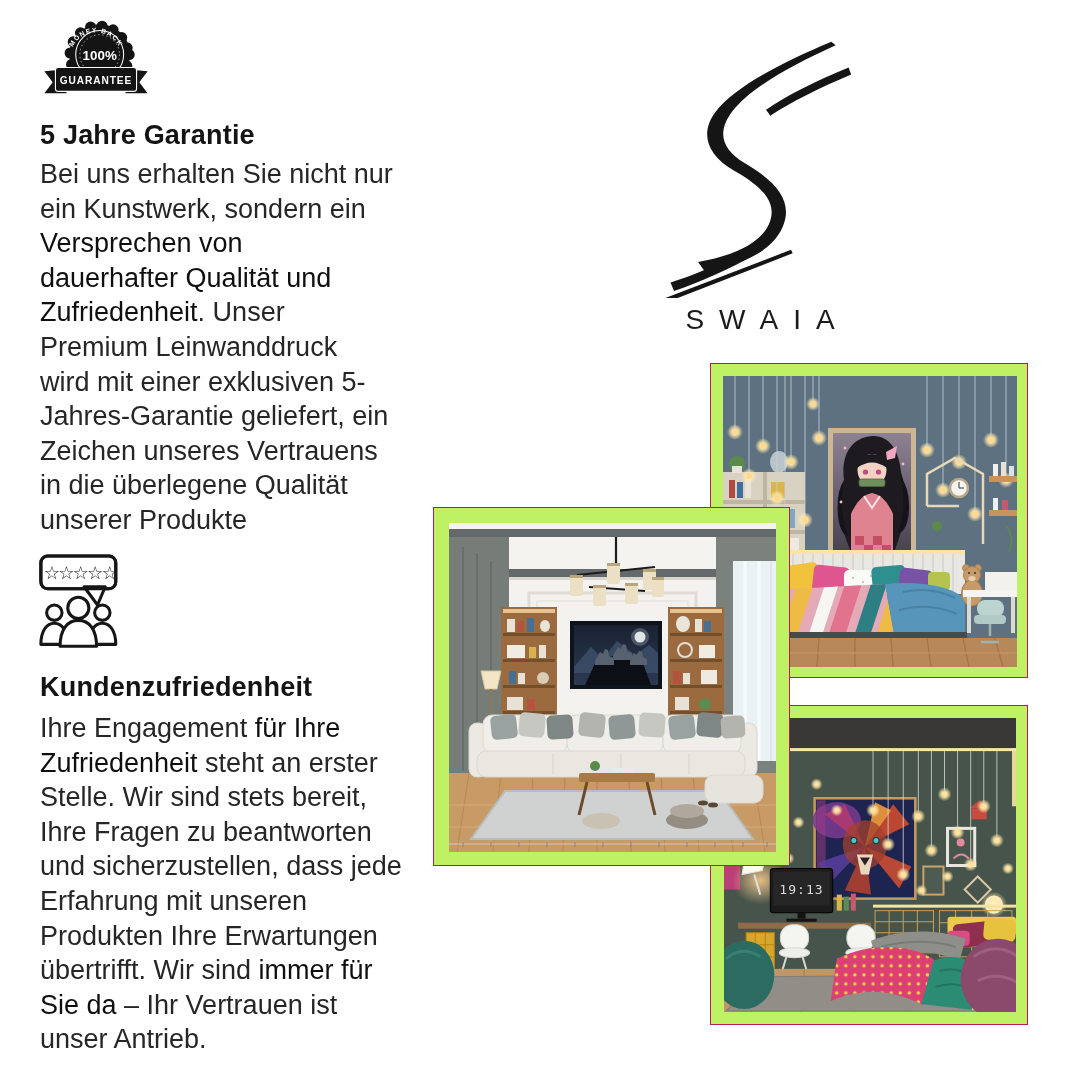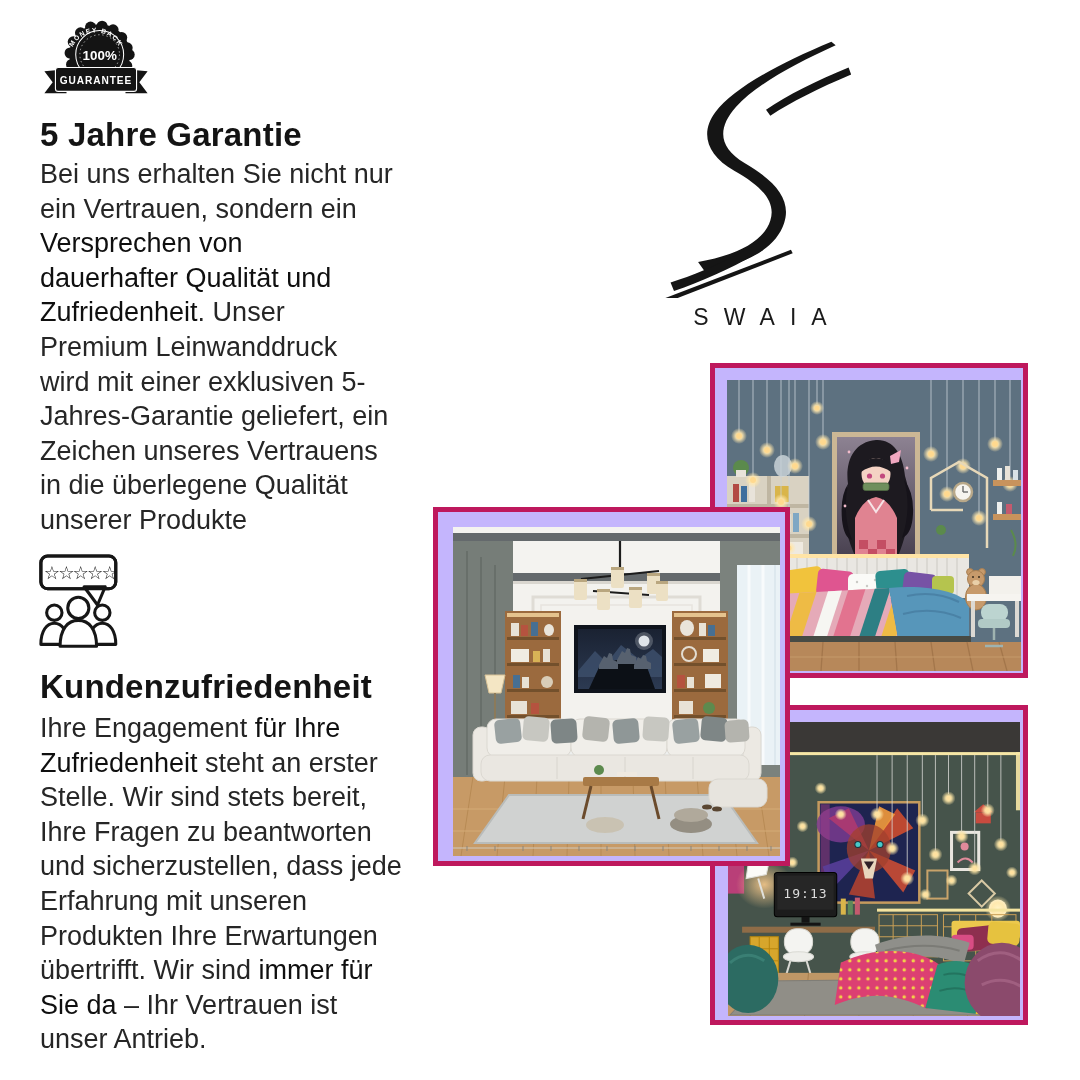--- a/index.html
+++ b/index.html
@@ -1,27 +1,27 @@
 <!DOCTYPE html>
 <html><head>
 <meta charset="utf-8">
 <style>
   html,body{margin:0;padding:0}
   body{width:1080px;height:1080px;position:relative;background:#ffffff;overflow:hidden;
        font-family:"Liberation Sans","DejaVu Sans",sans-serif;color:#242424}
   .abs{position:absolute}
-  .heading{font-weight:700;color:#141414;font-size:33px;line-height:36px;letter-spacing:.2px;margin:0}
+  .heading{font-weight:700;color:#141414;font-size:27px;line-height:36px;letter-spacing:.2px;margin:0}
   .para{font-size:27px;line-height:34.6px;color:#262626;white-space:pre-line;width:490px}
   .para strong{font-weight:400;color:#0f0f0f}
-  .card{position:absolute;background:#c4b5fd;border:5px solid #be185d;box-sizing:border-box;z-index:1}
+  .card{position:absolute;background:#bef264;border:1px solid #be185d;box-sizing:border-box;z-index:1}
   .card svg.photo{position:absolute}
   .card-top{z-index:3}
   .textcol{z-index:2}
   .brand{z-index:2;text-align:center}
-  .brand-name{font-size:23px;letter-spacing:15px;padding-left:15px;color:#1b1b1b;margin-top:2px}
+  .brand-name{font-size:28px;letter-spacing:15px;padding-left:15px;color:#1b1b1b;margin-top:2px}
 </style>
 </head>
 <body>
 
 <div class="abs textcol" style="left:38px;top:14px;width:500px">
 
   <svg width="112" height="94" viewBox="0 0 120 102" style="display:block;margin-left:2px">
     <defs>
         <path id="arcT" d="M32,48 A28,28 0 0 1 88,48"></path>
       </defs>
@@ -55,21 +55,21 @@
     </text>
     <text x="64" y="50" text-anchor="middle" font-size="14.5" font-weight="bold" fill="#ffffff">100%</text>
 
     <rect x="16" y="58" width="88" height="26" rx="3" fill="#141414" stroke="#ffffff" stroke-width="1.2"></rect>
     <text x="60" y="76" text-anchor="middle" font-size="11" font-weight="bold" fill="#ffffff" letter-spacing="1">GUARANTEE</text>
     <text x="64" y="94" text-anchor="middle" font-size="7" fill="#ffffff">★ ★ ★</text>
   </svg>
 
   <h1 class="heading" style="margin:9px 0 0 2px">5 Jahre Garantie</h1>
   <div class="para" style="margin:4px 0 0 2px"><span>Bei uns erhalten Sie nicht nur
-ein Vertrauen, sondern ein
+ein Kunstwerk, sondern ein
 </span><strong>Versprechen von
 dauerhafter Qualität und
 Zufriedenheit</strong><span>. Unser
 Premium Leinwanddruck
 wird mit einer exklusiven 5-
 Jahres-Garantie geliefert, ein
 Zeichen unseres Vertrauens
 in die überlegene Qualität
 unserer Produkte</span></div>
 </div>

